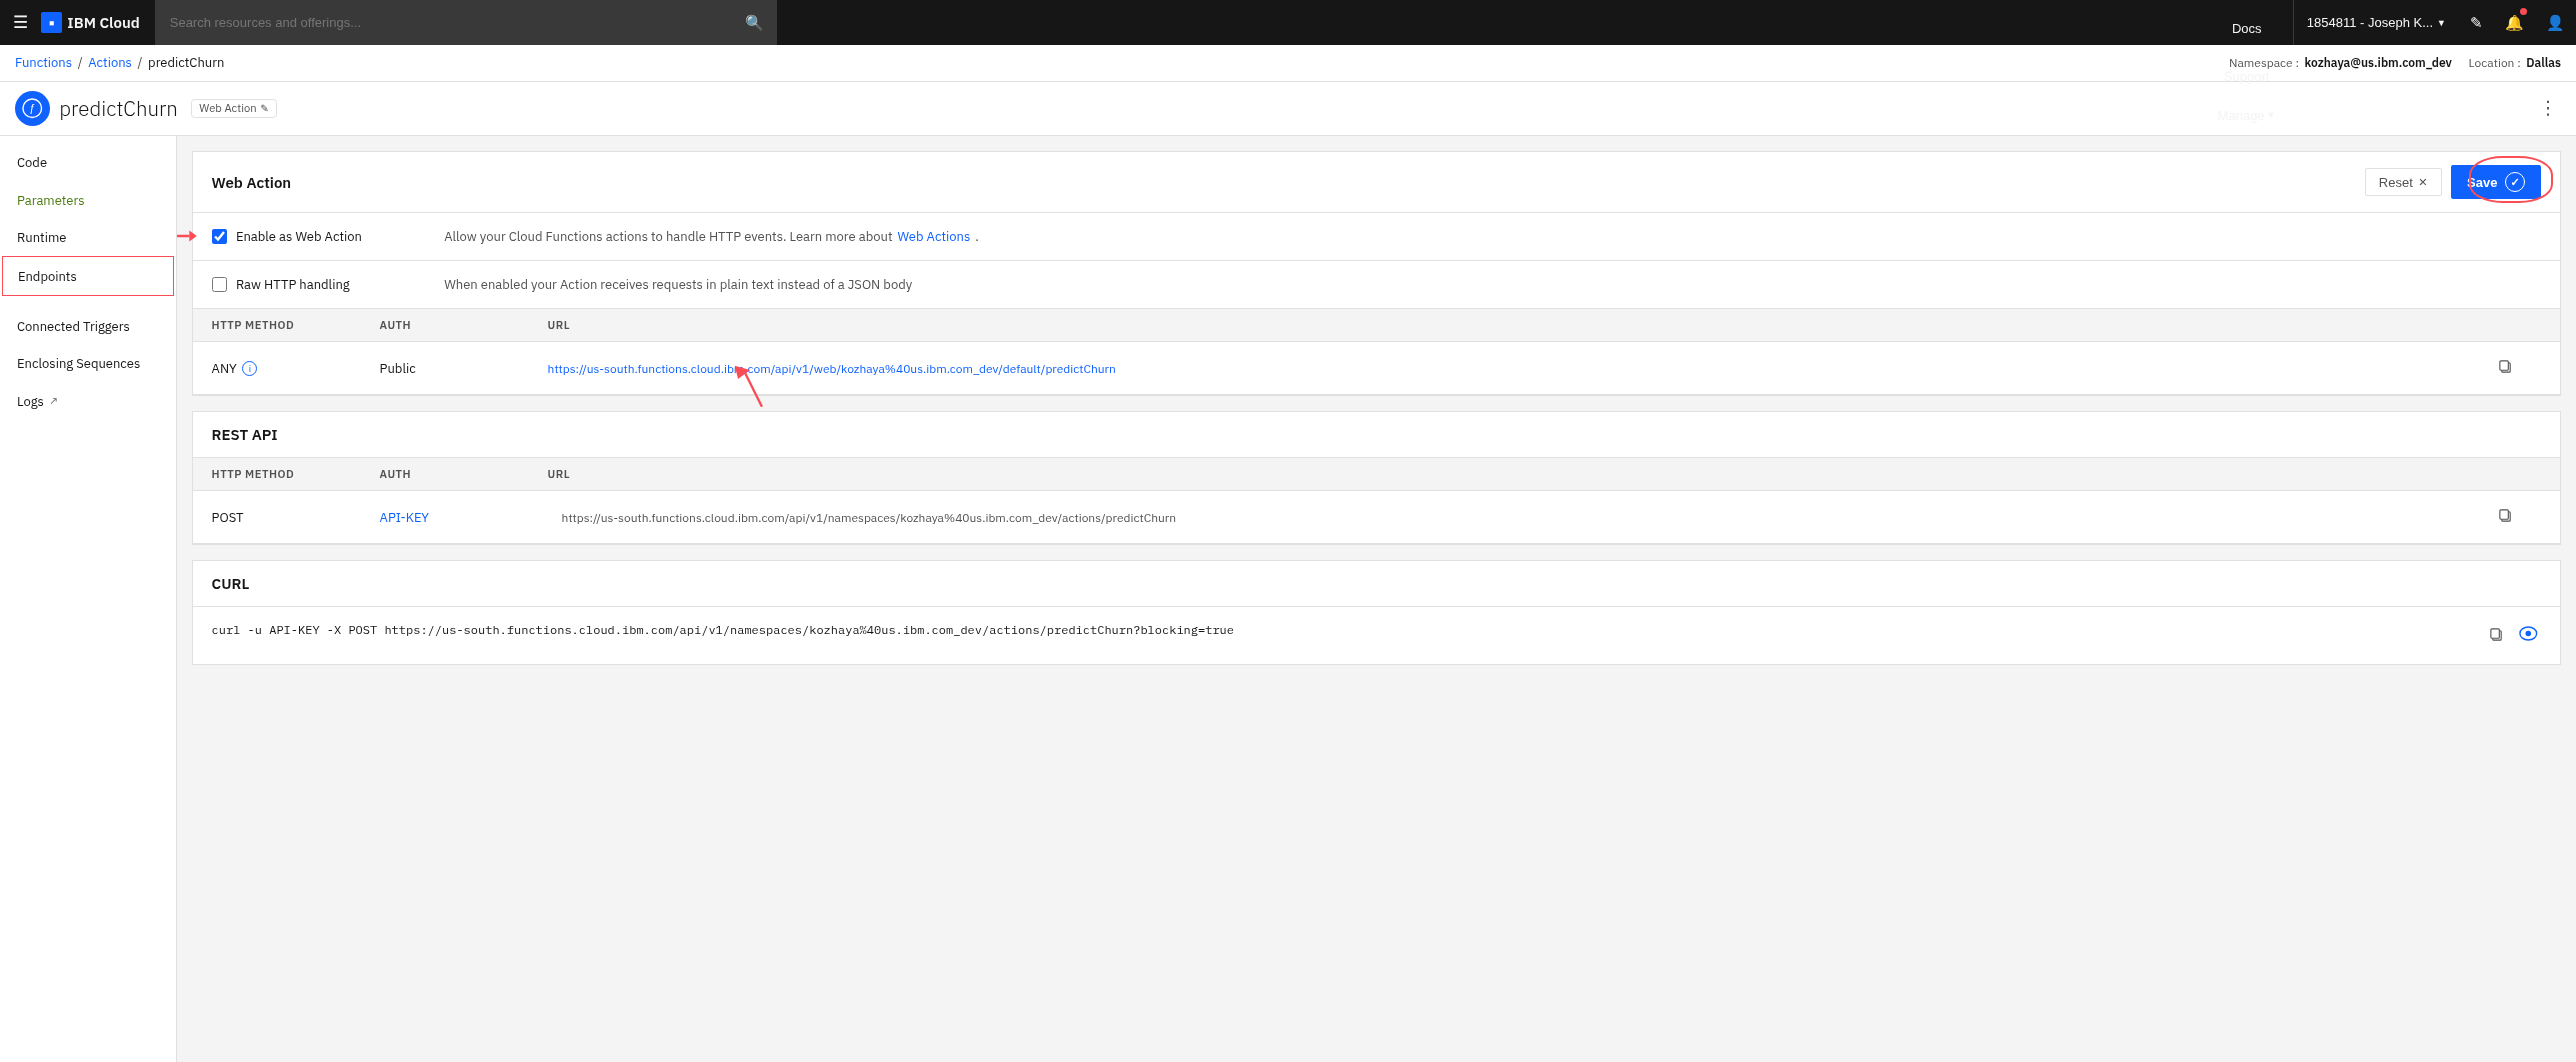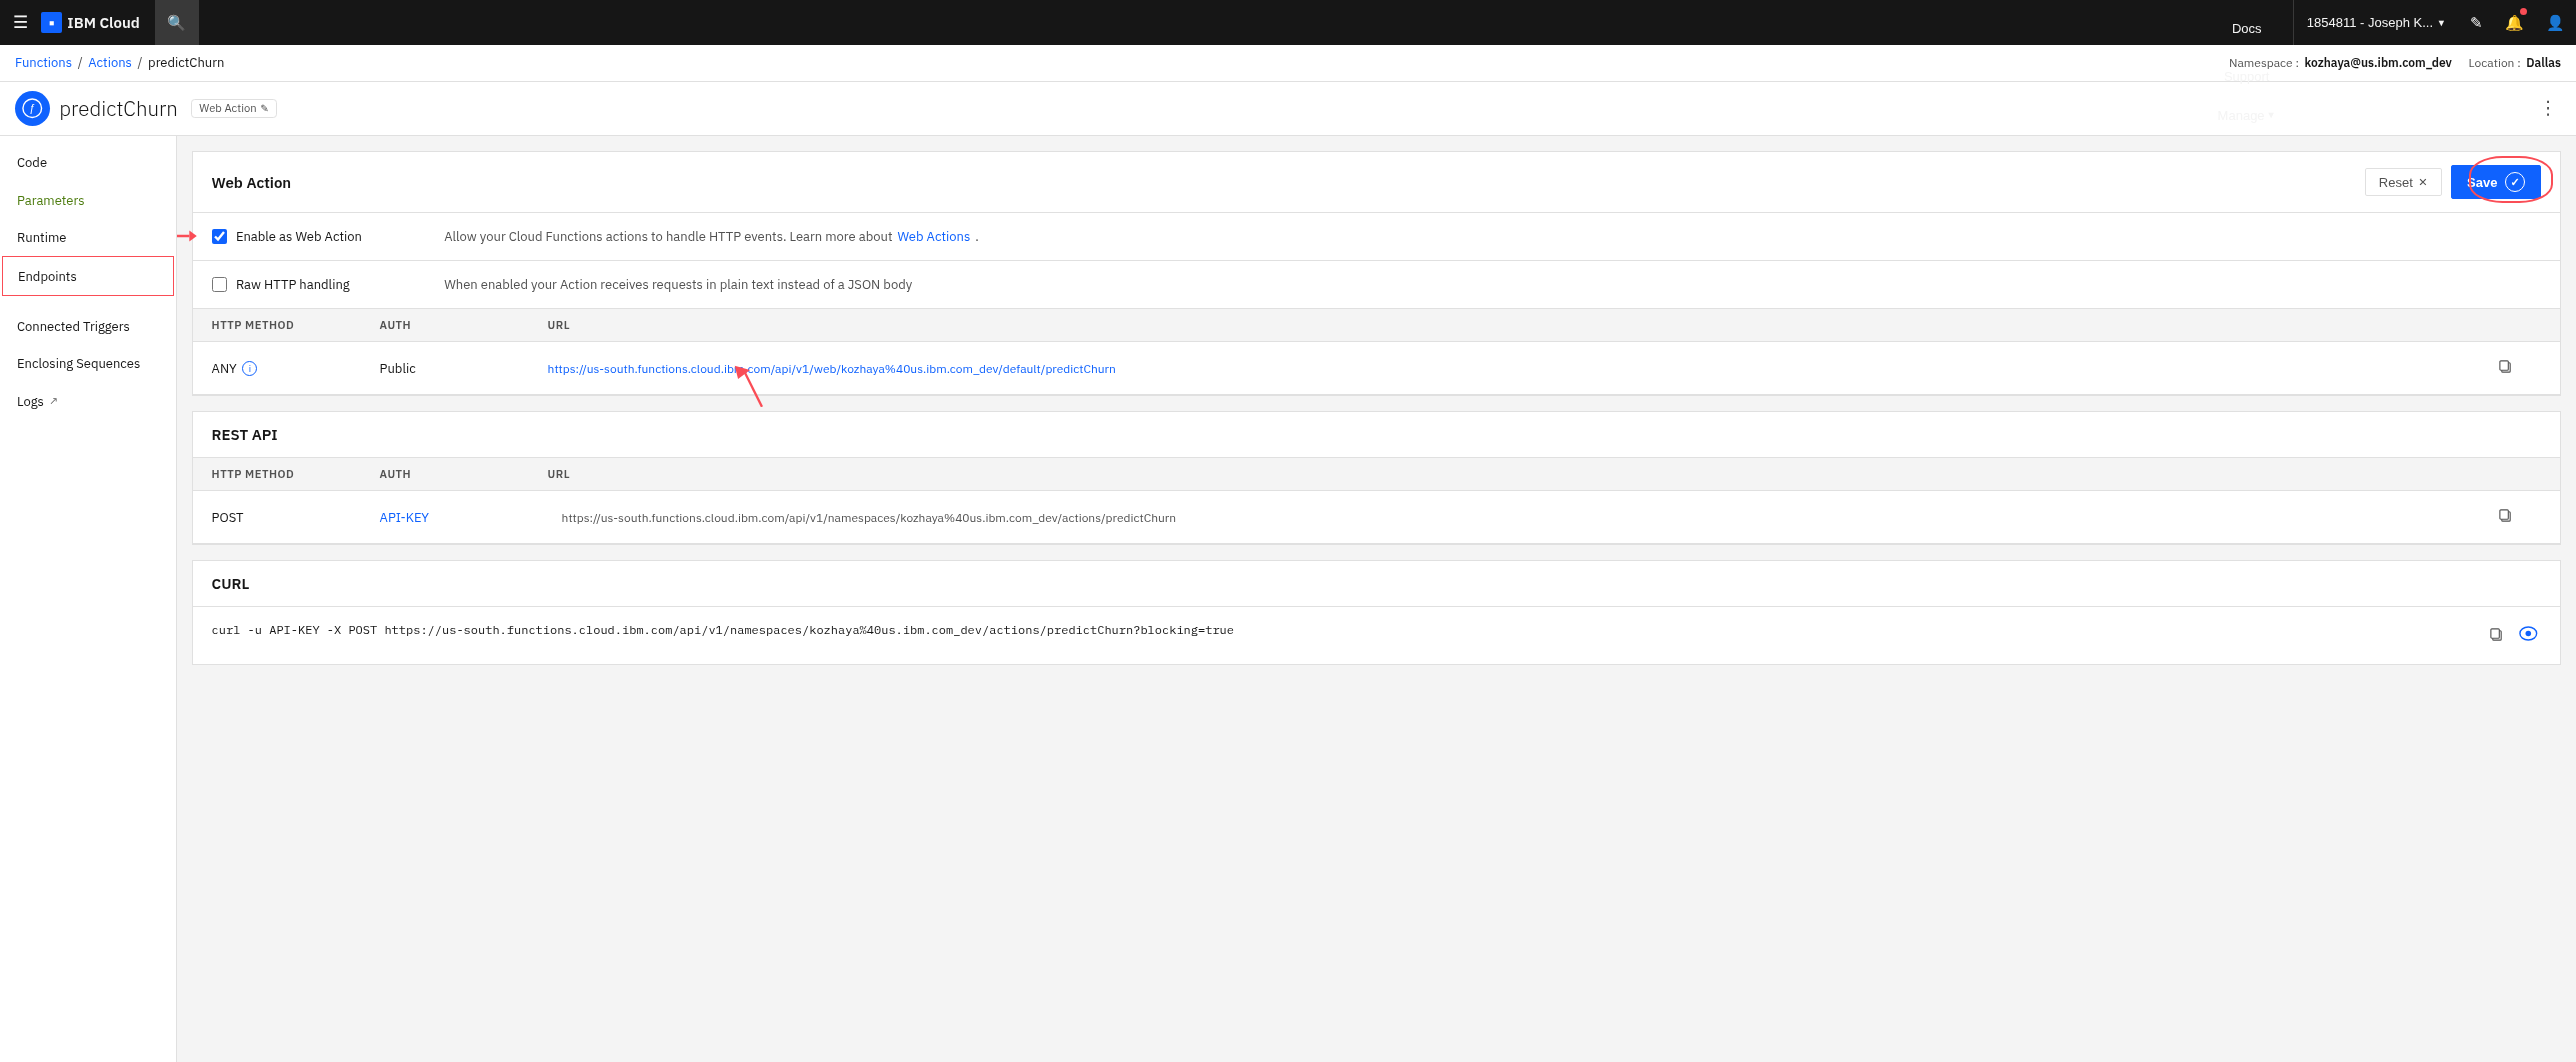--- a/index.html
+++ b/index.html
@@ -8,20 +8,21 @@
 </head>
 <body>
 
 <nav style="display:flex;align-items:center;background:#161616;color:#f4f4f4;height:45px;padding:0 0 0 0;gap:0;">
   <button style="background:none;border:none;color:#f4f4f4;cursor:pointer;padding:0 13px;font-size:17px;height:45px;">☰</button>
   <div style="display:flex;align-items:center;gap:5.6px;padding:0 15px 0 0;color:#f4f4f4;font-size:15px;font-weight:600;white-space:nowrap;">
     <div style="width:20.5px;height:20.5px;background:#0f62fe;border-radius:1.9px;display:flex;align-items:center;justify-content:center;color:white;font-size:8.4px;font-weight:bold;">■</div>
     <span>IBM Cloud</span>
   </div>
   <div style="flex:1;display:flex;height:100%;">
+    <input type="text" style="flex: 1 1 0%; max-width: 578px; background: rgb(57, 57, 57); border: none; color: rgb(198, 198, 198); padding: 0px 15px; font-size: 13px; outline: none; height: 100%;" placeholder="Search resources and offerings...">
     <button style="background:#393939;border:none;color:#c6c6c6;cursor:pointer;padding:0 13px;font-size:15px;height:100%;">🔍</button>
   </div>
   <div style="flex:1;"></div>
   <div style="display:flex;align-items:center;flex-direction:column;">
     <button style="color:#f4f4f4;background:none;border:none;cursor:pointer;padding:0 15px;font-size:13px;height:45px;">Resources</button>
     <button style="color:#f4f4f4;background:none;border:none;cursor:pointer;padding:0 15px;font-size:13px;height:45px;">Catalog</button>
     <button style="color:#f4f4f4;background:none;border:none;cursor:pointer;padding:0 15px;font-size:13px;height:50px;">Docs</button>
     <button style="color:#f4f4f4;background:none;border:none;cursor:pointer;padding:0 15px;font-size:13px;height:45px;">Support</button>
     <button style="color:#f4f4f4;background:none;border:none;cursor:pointer;padding:0 15px;font-size:13px;height:33px;display:flex;align-items:center;gap:2px;">
       <span>Manage</span>

